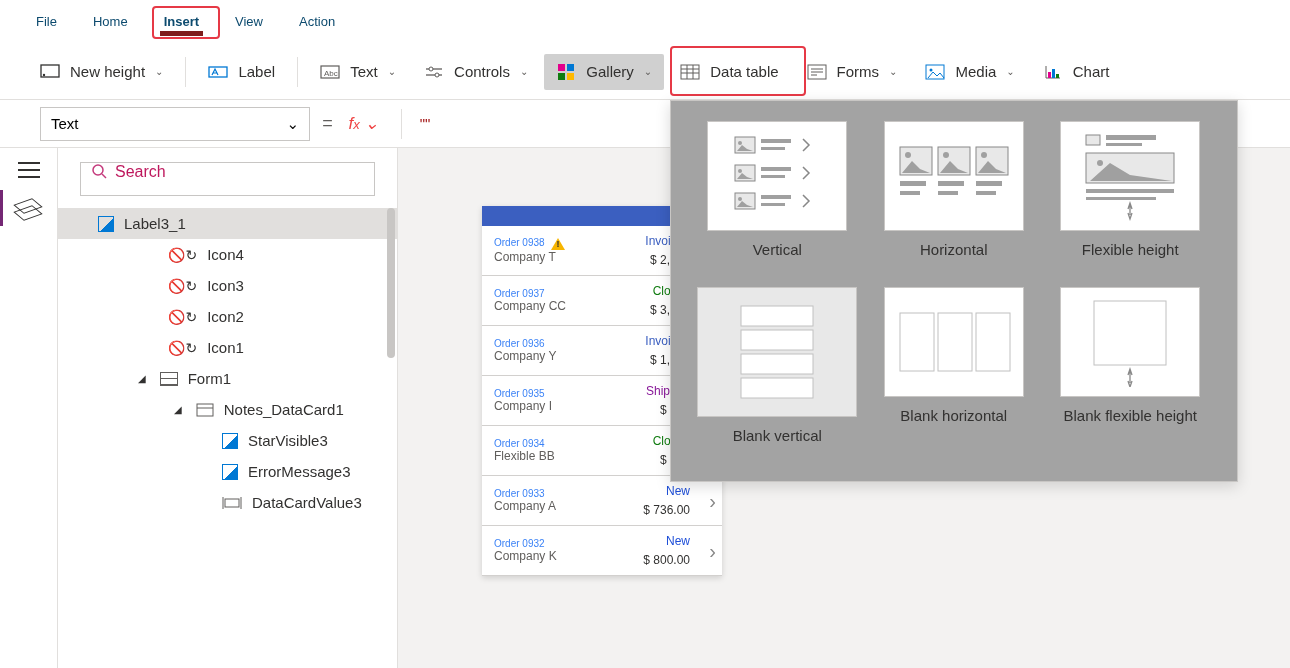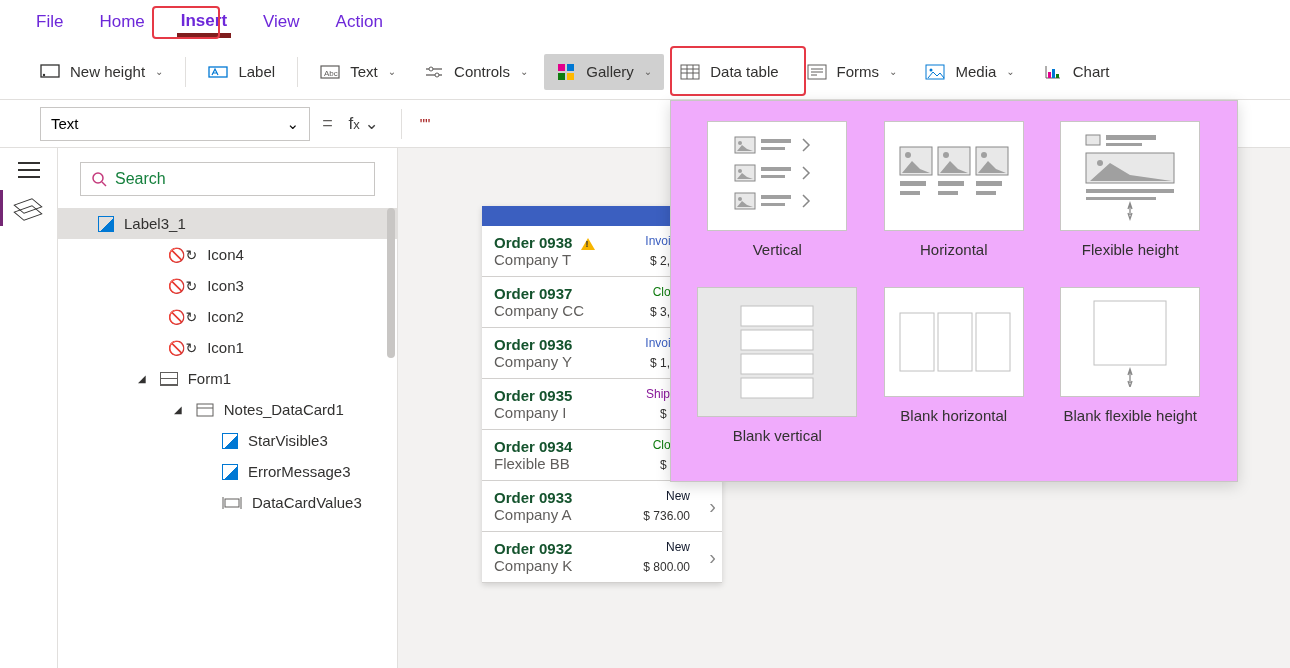--- a/index.html
+++ b/index.html
@@ -1,56 +1,56 @@
 <!DOCTYPE html>
 <html><head>
 <meta charset="utf-8">
 <style>
 *{box-sizing:border-box;margin:0;padding:0;font-family:"Segoe UI",Arial,sans-serif}
 body{background:#fff;width:1290px;height:668px;overflow:hidden;position:relative}
 .menubar{display:flex;align-items:center;height:44px;padding:0 32px;gap:28px;border-bottom:1px solid transparent}
-.menubar .mi{font-size:17px;color:#6d28d9;padding:6px 4px;cursor:pointer}
+.menubar .mi{font-size:13px;color:#0c4a6e;padding:6px 4px;cursor:pointer}
 .menubar .mi.active{font-weight:700}
 .hl{border:2.5px solid #e63946;border-radius:4px;position:absolute}
 .toolbar{display:flex;align-items:center;height:56px;border-bottom:1px solid #e1dfdd;padding:0 28px;gap:4px}
 .tbtn{display:flex;align-items:center;gap:10px;padding:8px 12px;font-size:15px;color:#323130;cursor:pointer;border-radius:2px;white-space:nowrap}
 .tbtn.on{background:#d0d0d0}
 .tbtn .chev{font-size:10px;color:#605e5c}
 .ico{width:20px;height:20px;display:flex;align-items:center;justify-content:center;flex-shrink:0}
 .formula{display:flex;align-items:center;height:48px;border-bottom:1px solid #e1dfdd;padding:0 40px;gap:12px}
 .fsel{width:270px;height:34px;border:1px solid #c8c6c4;display:flex;align-items:center;justify-content:space-between;padding:0 10px;font-size:15px}
 .feq{font-size:18px;color:#605e5c;font-style:italic}
-.ffx{font-size:17px;color:#404040;padding:0 4px}
+.ffx{font-size:17px;font-style:italic;color:#ef4444;padding:0 4px}
 .fval{color:#a31515;font-size:15px}
 .main{display:flex;height:520px}
 .rail{width:58px;border-right:1px solid #e1dfdd;padding-top:14px;display:flex;flex-direction:column;align-items:center;gap:20px}
 .rail .ham{width:22px;height:16px;display:flex;flex-direction:column;justify-content:space-between}
 .rail .ham div{height:2px;background:#323130}
 .tree{width:340px;border-right:1px solid #e1dfdd;padding:14px 0}
 .thead{display:flex;align-items:center;justify-content:space-between;padding:0 22px 14px 22px}
 .thead h2{font-size:21px;font-weight:600}
-.tsearch{margin:0 22px 12px 22px;height:34px;border:1px solid #c8c6c4;display:flex;align-items:center;padding:0 10px;gap:8px;color:#15803d}
+.tsearch{margin:0 22px 12px 22px;height:34px;border:1px solid #c8c6c4;display:flex;align-items:flex-start;padding:0 10px;gap:8px;color:#be185d}
 .tlist{position:relative}
 .titem{display:flex;align-items:center;gap:10px;padding:7px 0 7px 0;font-size:15px;color:#323130;cursor:pointer;white-space:nowrap}
 .titem.sel{background:#e1dfdd}
 .scrollthumb{position:absolute;right:2px;top:0;width:8px;height:150px;background:#c8c6c4;border-radius:4px}
 .canvas{flex:1;background:#f3f2f1;position:relative}
 .phone{position:absolute;left:84px;top:58px;width:240px;background:#fff;box-shadow:0 2px 6px rgba(0,0,0,.15)}
 .phead{height:20px;background:#3b5fc0}
 .prow{border-bottom:1px solid #d2d0ce;padding:8px 12px 8px 12px;display:flex;align-items:center;position:relative;min-height:50px}
-.prow .l1{font-size:15px;font-weight:700;color:#14532d}
-.prow .l2{font-size:15px;color:#605e5c}
+.prow .l1{font-size:10px;font-weight:400;color:#3b82f6}
+.prow .l2{font-size:12px;color:#605e5c}
 .prow .r1{position:absolute;right:32px;top:8px;font-size:12px}
 .prow .r2{position:absolute;right:32px;bottom:8px;font-size:12px;color:#323130}
 .prow .ar{position:absolute;right:6px;top:50%;transform:translateY(-50%);font-size:20px;color:#888;font-weight:300}
 .st-blue{color:#3b5fc0}
 .st-green{color:#107c10}
 .st-purple{color:#881798}
-.st-dark{color:#0f172a}
-.gallerypop{position:absolute;left:670px;top:100px;width:568px;height:382px;background:#f0abfc;border:1px solid #c8c6c4;box-shadow:0 4px 14px rgba(0,0,0,.15);z-index:50;padding:14px 18px;display:flex;flex-wrap:wrap}
+.st-dark{color:#1d4ed8}
+.gallerypop{position:absolute;left:670px;top:100px;width:568px;height:382px;background:#a3a3a3;border:1px solid #c8c6c4;box-shadow:0 4px 14px rgba(0,0,0,.15);z-index:50;padding:14px 18px;display:flex;flex-wrap:wrap}
 .gopt{width:33.3%;display:flex;flex-direction:column;align-items:center;gap:10px;padding:6px 0}
 .gthumb{width:140px;height:110px;border:1px solid #c8c6c4;background:#fff;position:relative;display:flex;align-items:center;justify-content:center}
 .glabel{font-size:15px;color:#323130;text-align:center}
 svg{display:block}
 .xicon{font-size:20px;color:#605e5c;font-weight:300;cursor:pointer}
 .warn{display:inline-block;width:0;height:0;border-left:7px solid transparent;border-right:7px solid transparent;border-bottom:12px solid #f7b500;vertical-align:middle;margin-left:4px;position:relative}
 .warn:after{content:"!";position:absolute;left:-2px;top:1px;font-size:9px;font-weight:700;color:#323130}
 .layersico{width:22px;height:22px;position:relative}
 .layersico:before,.layersico:after{content:"";position:absolute;width:18px;height:10px;border:1.5px solid #323130;transform:rotate(-20deg) skewX(30deg);left:0}
 .layersico:before{top:2px}

